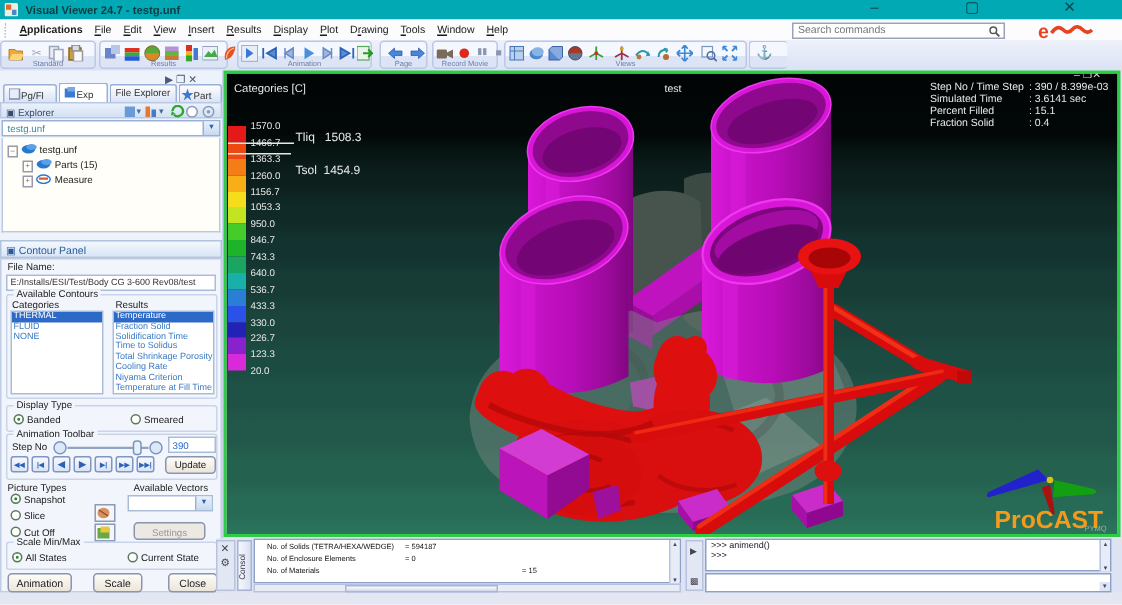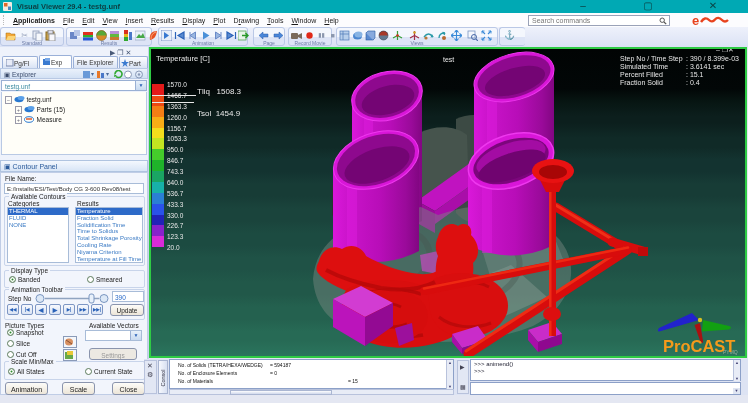--- a/index.html
+++ b/index.html
@@ -41,21 +41,21 @@
 </style></head>
 <body>
 <div id="app">
 
 <div id="titlebar" class="abs">
   <svg class="abs" style="left:3px;top:2px" width="9" height="9">
         <rect width="9" height="9" rx="1" fill="#f0ece2"></rect>
         <rect x="1" y="1" width="3.5" height="3.5" fill="#e06a2b"></rect>
         <rect x="5" y="4.5" width="3" height="3.5" fill="#4a8ac0"></rect>
       </svg>
-  <div class="abs" style="left:17px;top:2px;font-size:7.5px;color:#0d3d40;font-weight:bold;">Visual Viewer 29.4 - testg.unf</div>
+  <div class="abs" style="left:17px;top:2px;font-size:7.5px;color:#0d3d40;font-weight:bold;">Visual Viewer 24.7 - testg.unf</div>
   <div class="winbtn abs" style="left:577px;">–</div>
   <div class="winbtn abs" style="left:642px;">▢</div>
   <div class="winbtn abs" style="left:707px;">✕</div>
 </div>
 
 <div id="menubar" class="abs">
   <div style="float:left;width:6px;border-left:1px dotted #bbb;height:10px;margin:2px 0 0 3px;"></div>
   <div class="menu" style="font-weight:bold;"><u>A</u>pplications</div>
   <div class="menu"><u>F</u>ile</div>
       <div class="menu"><u>E</u>dit</div>
@@ -470,21 +470,21 @@
   <div style="height:10.88px;background:#45cc2b"></div>
         <div style="height:10.88px;background:#1fb32a"></div>
   <div style="height:10.88px;background:#1aa563"></div>
         <div style="height:10.88px;background:#18b0a8"></div>
   <div style="height:10.88px;background:#2a7fd4"></div>
         <div style="height:10.88px;background:#2a52e8"></div>
   <div style="height:10.88px;background:#2222b8"></div>
         <div style="height:10.88px;background:#8822cc"></div>
   <div style="height:10.88px;background:#d92ad9"></div>
  </div>
- <div class="vt" style="left:5px;top:5px;font-size:7.5px;">Temperature [C]</div>
+ <div class="vt" style="left:5px;top:5px;font-size:7.5px;">Categories [C]</div>
  <div class="vt" style="left:292px;top:7px;">test</div>
  <div class="vt" style="left:469px;top:6px;line-height:8px;">Step No / Time Step<br>Simulated Time<br>Percent Filled<br>Fraction Solid</div>
  <div class="vt" style="left:535px;top:6px;line-height:8px;">: 390 / 8.399e-03<br>: 3.6141 sec<br>: 15.1<br>: 0.4</div>
  <div class="vt" style="left:565px;top:-3px;font-size:7px;color:#d8d8d8;">–&nbsp;❐✕</div>
  <div class="abs" style="left:16px;top:31px;color:#e8e8e8;font-size:6.5px;line-height:10.88px;">1570.0<br>1466.7<br>1363.3<br>1260.0<br>1156.7<br>1053.3<br>950.0<br>846.7<br>743.3<br>640.0<br>536.7<br>433.3<br>330.0<br>226.7<br>123.3<br>20.0</div>
  <div class="abs" style="left:1px;top:46px;width:44px;height:1px;background:#e8e8e8;"></div>
  <div class="abs" style="left:1px;top:53px;width:42px;height:1px;background:#e8e8e8;"></div>
  <div class="vt" style="left:46px;top:38px;font-size:8px;">Tliq&nbsp;&nbsp; 1508.3</div>
  <div class="vt" style="left:46px;top:60px;font-size:8px;">Tsol&nbsp;&nbsp;1454.9</div>
 </div>

